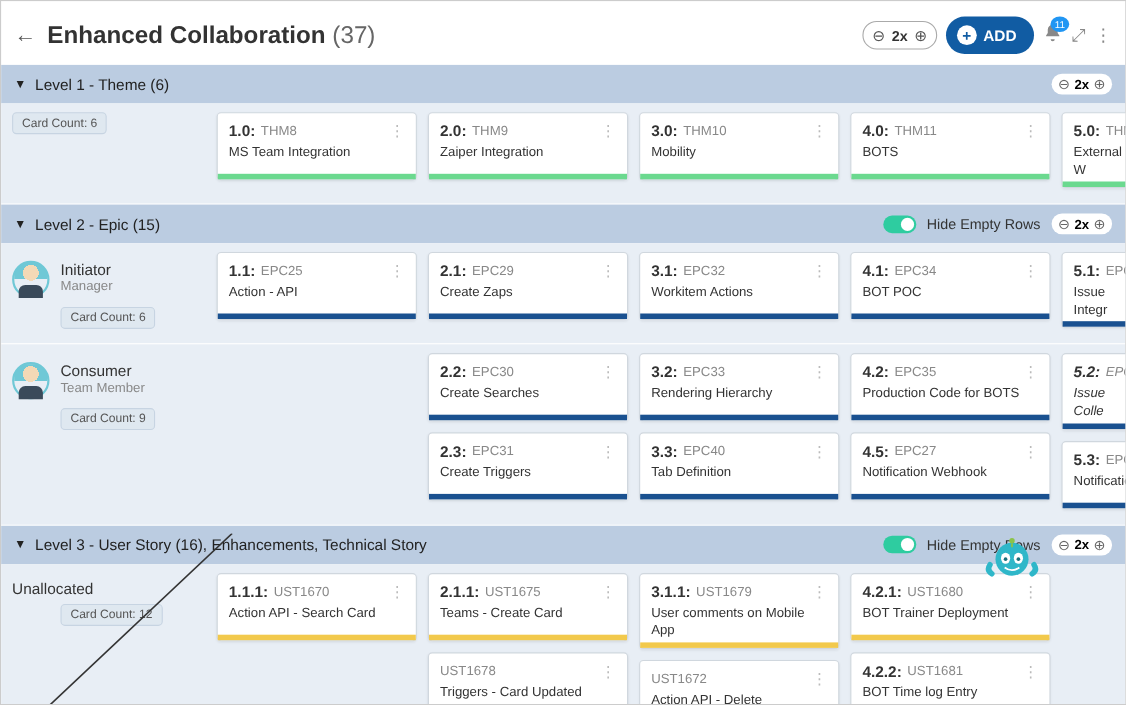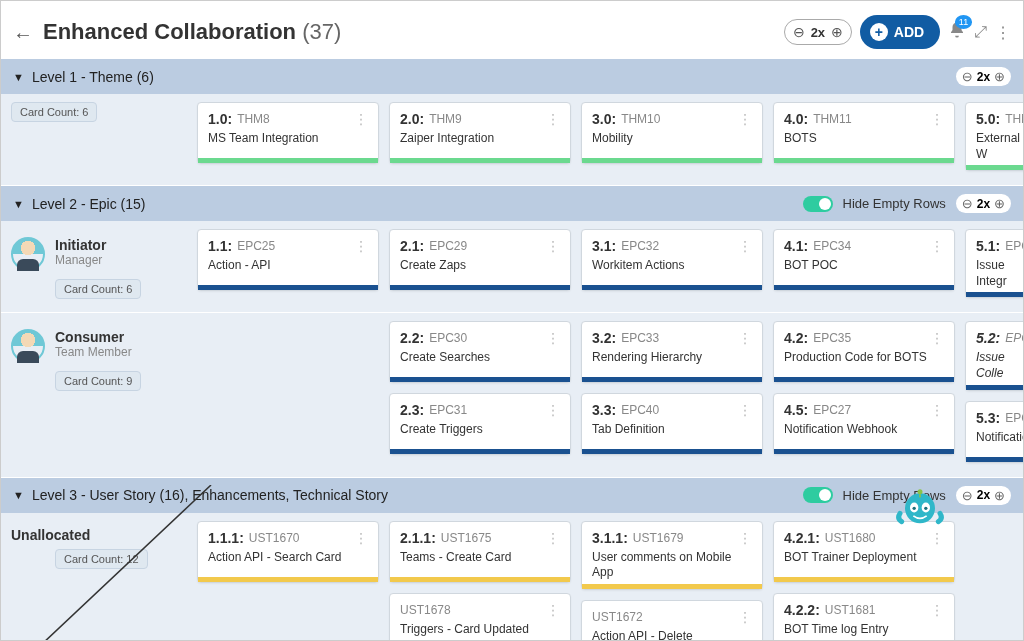--- a/index.html
+++ b/index.html
@@ -34,21 +34,21 @@
   .lvl-zoom-lbl { font-size: 12px; font-weight: 600; }
   
   
   .section { background: #e8eef5; }
   .row { display: flex; align-items: flex-start; border-bottom: 1px solid #fff; }
   .row-side { width: 196px; flex-shrink: 0; padding: 8px 10px; }
   .card-count-pill { display: inline-block; background: #dfe8f0; border: 1px solid #c7d4e2; border-radius: 4px; padding: 3px 8px; font-size: 11px; color: #555; }
   .role-wrap { display: flex; align-items: flex-start; gap: 10px; padding-top: 8px; }
   .avatar { width: 34px; height: 34px; border-radius: 50%; background: radial-gradient(circle at 50% 30%, #f4d9b6 0 28%, transparent 28%), linear-gradient(180deg, #6fc8d6 0 50%, #e8eef5 50%); border: 2px solid #6fc8d6; position: relative; flex-shrink: 0; }
   .avatar::after { content: ""; position: absolute; bottom: -2px; left: 50%; transform: translateX(-50%); width: 22px; height: 12px; background: #3a4a5a; border-radius: 6px 6px 0 0; }
-  .role-name { font-size: 14px; font-weight: 700; color: #333; }
+  .role-name { font-size: 14px; font-weight: 400; color: #333; }
   .role-sub { font-size: 12px; color: #888; }
   .role-pill-wrap { margin-top: 8px; margin-left: 44px; }
   
   .cols { display: flex; gap: 10px; padding: 8px 0 14px 0; }
   .col { width: 182px; flex-shrink: 0; display: flex; flex-direction: column; gap: 10px; }
   .col.last { width: 80px; }
   
   .card { background: #fff; border: 1px solid #d0d7de; border-radius: 4px; padding: 8px 10px 8px 10px; position: relative; min-height: 62px; box-shadow: 0 1px 2px rgba(0,0,0,0.05); }
   .card-hd { display: flex; align-items: center; gap: 5px; margin-bottom: 4px; }
   .card-num { font-size: 14px; font-weight: 700; color: #333; }

